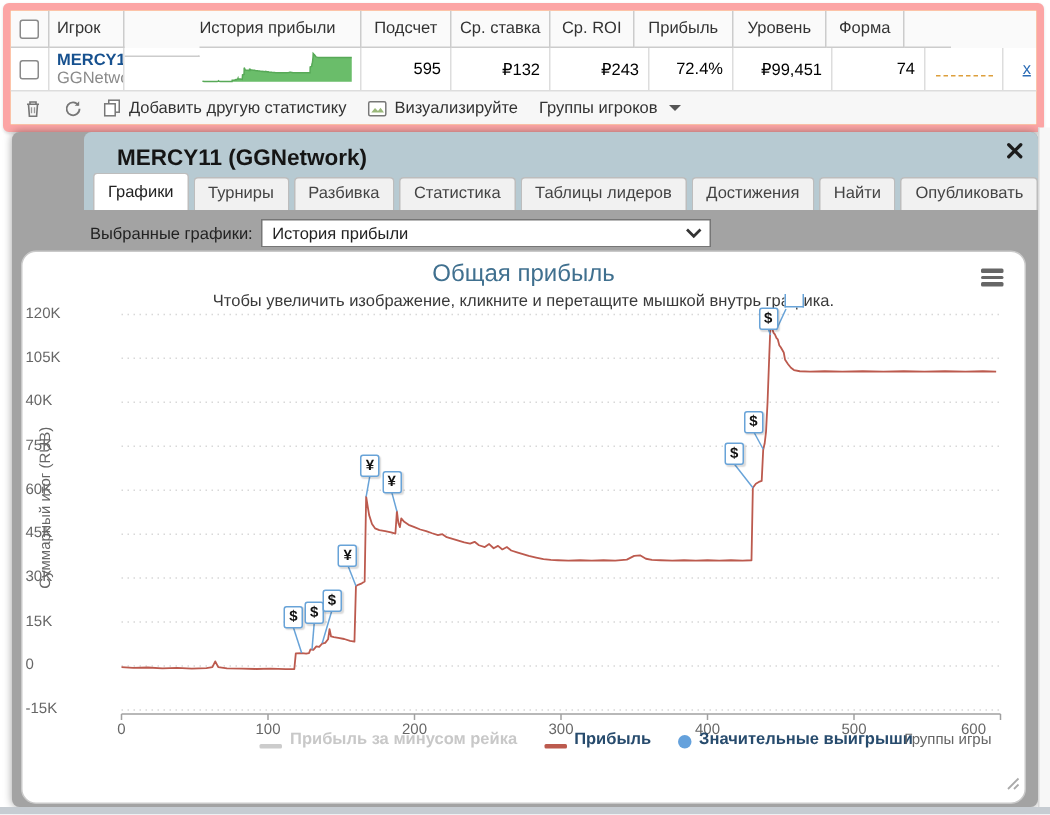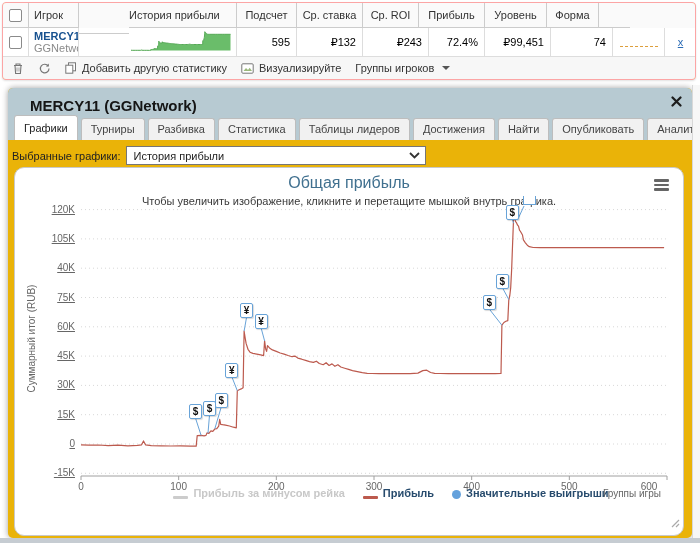--- a/index.html
+++ b/index.html
@@ -1,20 +1,20 @@
 <!DOCTYPE html>
 <html><head>
 <meta charset="utf-8">
 <style>
   * { box-sizing: border-box; margin: 0; padding: 0; }
   html,body { width:700px; height:543px; overflow:hidden; }
   body { font-family:"Liberation Sans","DejaVu Sans",sans-serif; background:#fff; position:relative; }
 
   
-  .stats-widget { position:absolute; left:2px; top:2px; width:694px; border:1px solid #fca5a5;
+  .stats-widget { position:absolute; left:2px; top:2px; width:694px; border:5px solid #fca5a5;
                   border-radius:4px; background:#fdba74; overflow:hidden; box-shadow:0 1px 2px rgba(0,0,0,.12); }
   .thead { display:flex; height:25px; background:#fafafa; }
   .th { flex:none; display:flex; align-items:center; padding:0 5px; font-size:11px; color:#333;
         border-right:1px solid #ccc; border-bottom:1px solid #ccc; overflow:hidden; white-space:nowrap; }
   .th.cen { justify-content:center; }
   .trow { display:flex; height:28px; background:#fff; }
   .td { flex:none; display:flex; align-items:center; padding:0 5px; font-size:11px; color:#000;
         border-right:1px solid #ddd; overflow:hidden; white-space:nowrap; }
   .num { justify-content:flex-end; padding-right:6px; }
   .c0{width:26px; justify-content:center;} .c1{width:50px;} .c2{width:50px;margin-top:30px;}
@@ -28,22 +28,22 @@
   .forma-dash { width:38px; height:9px; border-bottom:1px dashed #dd9f3c; cursor:pointer; }
   .close-link { color:#2a6bb5; text-decoration:underline; font-size:11px; cursor:pointer; }
 
   .toolbar { height:23px; border-top:1px solid #ddd; background:#f7f7f7; display:flex;
              align-items:center; padding:0 9px; font-size:11px; color:#333; gap:14px; }
   .tool-btn { display:flex; align-items:center; gap:5px; cursor:pointer; }
   .caret-down { width:0; height:0; border-left:4px solid transparent; border-right:4px solid transparent;
                 border-top:4px solid #555; display:inline-block; margin-left:3px; }
 
   
-  .panel { position:absolute; left:8px; top:88px; width:684px; height:450px; background:#eab308;
-           border-radius:5px; box-shadow:0 0 6px rgba(0,0,0,.38); }
+  .panel { position:absolute; left:8px; top:88px; width:684px; height:450px; background:#a3a3a3;
+           border-radius:5px; box-shadow:0 0 6px rgba(0,0,0,.38);padding-left:48px; }
   .panel-head { position:relative; height:52px; background:#b7cad2; border-radius:5px 5px 0 0; }
   .panel-title { position:absolute; left:22px; top:9px; font-size:15px; font-weight:bold; color:#151515; }
   .close-btn { position:absolute; right:7px; top:5px; width:14px; height:14px; cursor:pointer; }
   .tabs { position:absolute; left:6px; bottom:0; display:flex; align-items:flex-end; gap:3px; }
   .tab { background:#f1f1f1; border:1px solid #bdbdbd; border-bottom:none; border-radius:3px 3px 0 0;
          font-size:11px; color:#444; padding:4px 9px 5px; cursor:pointer; white-space:nowrap; }
   .tab.active { background:#fff; color:#222; padding-top:6px; padding-bottom:6px; }
 
   .select-row { display:flex; align-items:center; gap:6px; padding:6px 0 0 4px; font-size:11px; color:#222; }
   .select { width:300px; height:19px; border:1px solid #767676; background:#fff; display:flex;
@@ -52,21 +52,21 @@
   
   .chart-box { position:absolute; left:6px; top:79px; width:670px; height:369px; background:#fff;
                border:1px solid #c9c9c9; border-radius:10px; }
   .chart-title { position:absolute; top:6px; left:0; width:100%; text-align:center; font-size:16px; color:#40708f; }
   .chart-subtitle { position:absolute; top:27px; left:0; width:100%; text-align:center; font-size:11px; color:#3a3a3a; }
   .burger { position:absolute; right:14px; top:11px; width:15px; cursor:pointer; }
   .burger div { height:2.5px; background:#666; margin-bottom:2px; border-radius:1px; }
   .ylabel { position:absolute; left:-64px; top:165px; width:160px; text-align:center;
             transform:rotate(-90deg); font-size:10px; color:#666; }
   #chart-svg { position:absolute; left:0; top:0; }
-  .ytick { position:absolute; left:2px; width:58px; text-align:right; font-size:10px; color:#666;text-decoration:underline; }
+  .ytick { position:absolute; left:2px; width:58px; text-align:left; font-size:10px; color:#666; }
   .xtick { position:absolute; width:40px; text-align:center; font-size:10px; color:#666; top:313px; }
   .legend { position:absolute; top:319px; left:0; width:100%; display:flex; justify-content:center;
             gap:18px; transform:translateX(42px); font-size:11px; font-weight:bold; }
   .legend-item { display:flex; align-items:flex-end; gap:5px; cursor:pointer; }
   .dash { width:15px; height:3px; border-radius:1px; }
   .circ { width:9px; height:9px; border-radius:50%; }
   .xlabel { position:absolute; top:320px; right:22px; font-size:10px; color:#666; }
   .flag { position:absolute; width:13px; height:15px; background:#fff; border:1px solid #68a3d8;
           border-radius:2px; font-size:10px; font-weight:bold; color:#111; text-align:center;
           line-height:14px; box-shadow:1px 1px 1px rgba(0,0,0,.15); }

